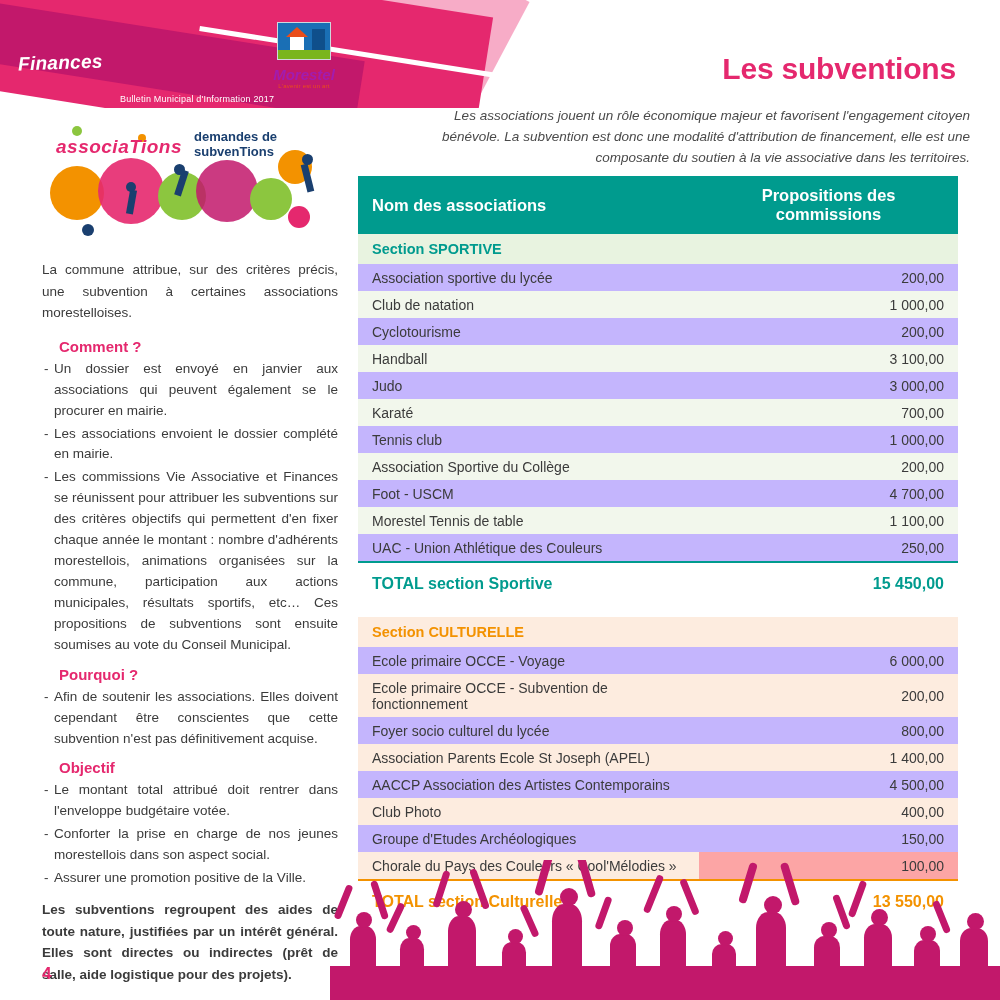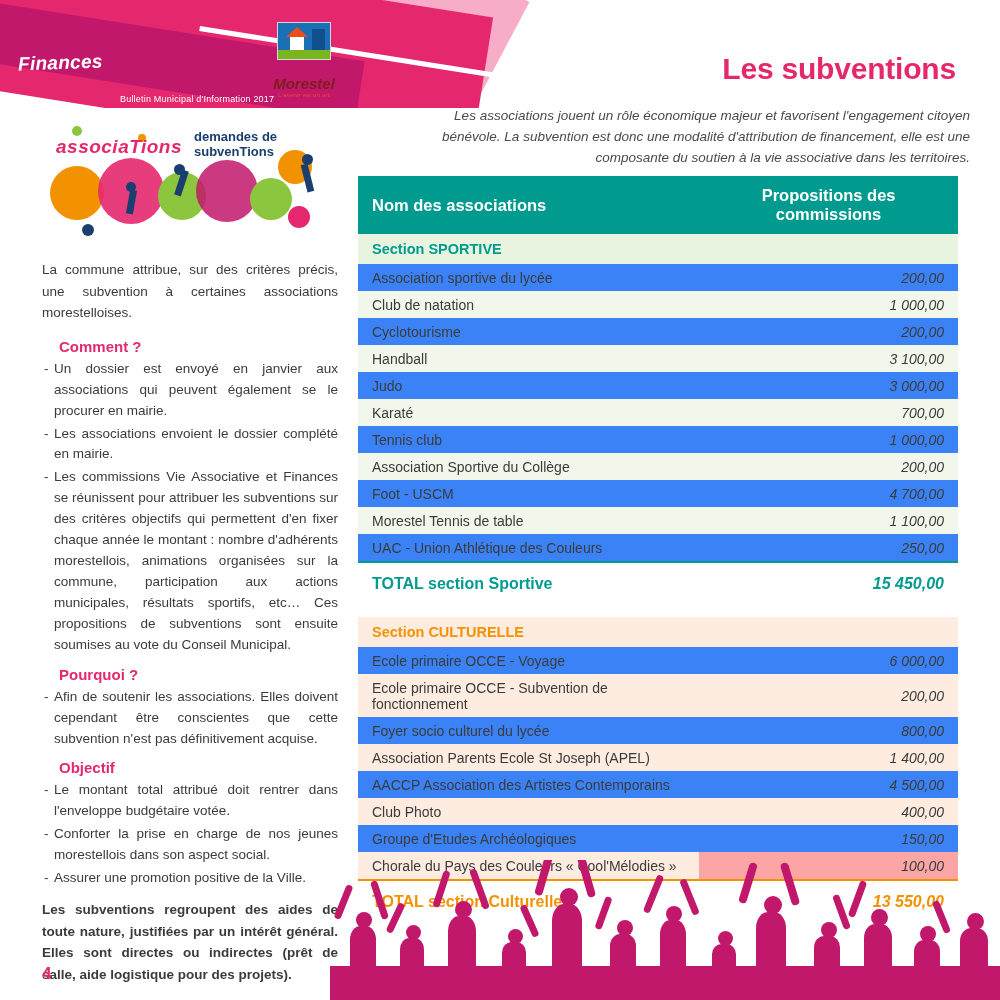--- a/index.html
+++ b/index.html
@@ -114,24 +114,24 @@
     width: 100%; height: 9px;
     background: #7ab51d;
   }
   .logo-mark .blue2 {
     position: absolute; top: 6px; right: 5px;
     width: 13px; height: 26px;
     background: #0f4f8b;
   }
   .logo-name {
     font-size: 15px;
-    color: #7f1d1d;
+    color: #a21caf;
     font-weight: bold;
     font-style: italic;
-    margin-top: 15px;
+    margin-top: 6px;
   }
   .logo-tag {
     font-size: 6px;
     color: #e94e1b;
     letter-spacing: .2px;
   }
 
   
   .page-title {
     position: absolute;
@@ -259,38 +259,37 @@
   table.subv th.right { text-align: center; }
   td.lbl {
     padding: 5.5px 14px;
     color: #3b3b3b;
   }
   td.val {
     padding: 5.5px 14px;
     text-align: right;
     color: #3b3b3b;
     white-space: nowrap;
-    font-style: italic;
   }
   tr.sect-sport td {
     background: #e8f3e0;
     color: #009b8e;
     font-weight: bold;
     font-size: 14.5px;
     padding: 7px 14px;
   }
   tr.sect-cult td {
     background: #fdecdf;
     color: #f39200;
     font-weight: bold;
     font-size: 14.5px;
     padding: 7px 14px;
   }
   tr.odd td { background: #f2f7ec; }
-  tr.even td { background: #3b82f6; }
+  tr.even td { background: #c4b5fd; }
   tr.total-sport td {
     color: #009b8e;
     font-weight: bold;
     font-size: 16px;
     padding: 12px 14px 12px 14px;
     border-top: 2px solid #009b8e;
     background: #ffffff;
   }
   tr.total-cult td {
     color: #f39200;

